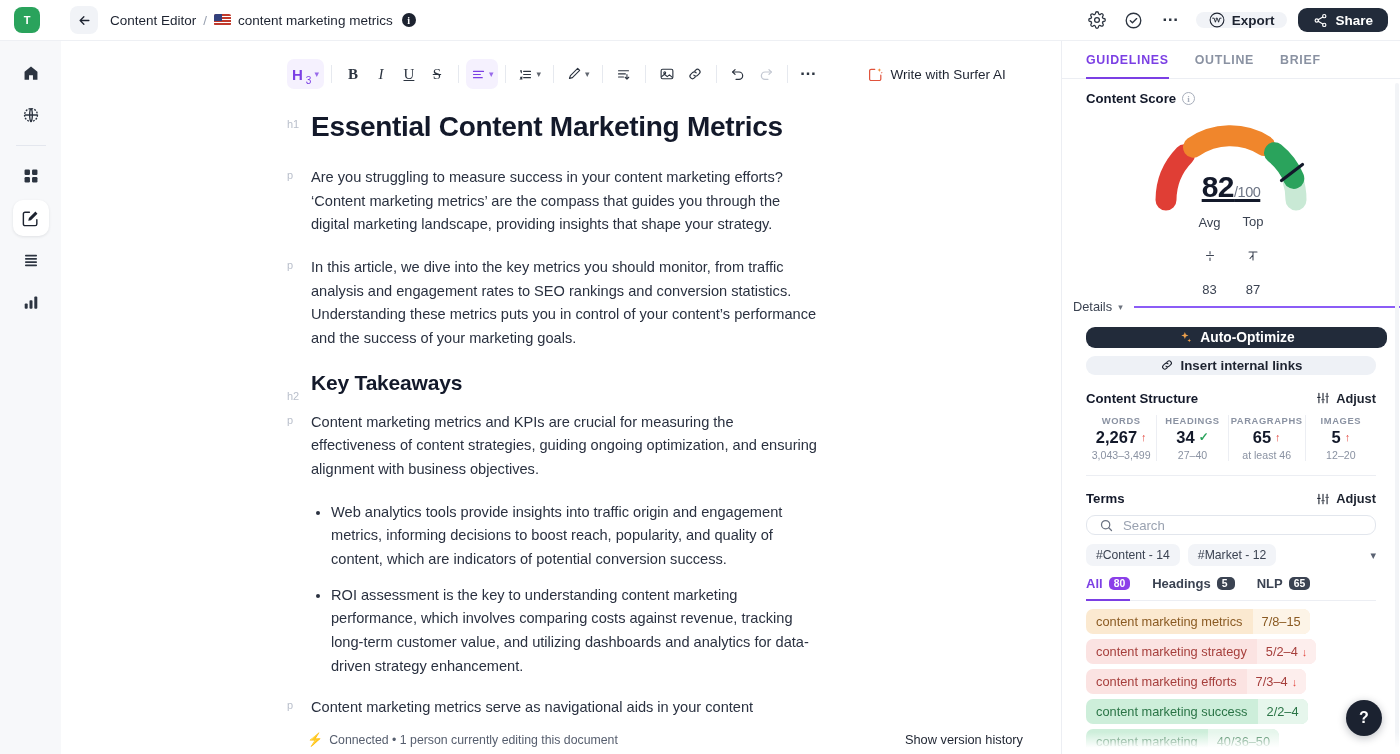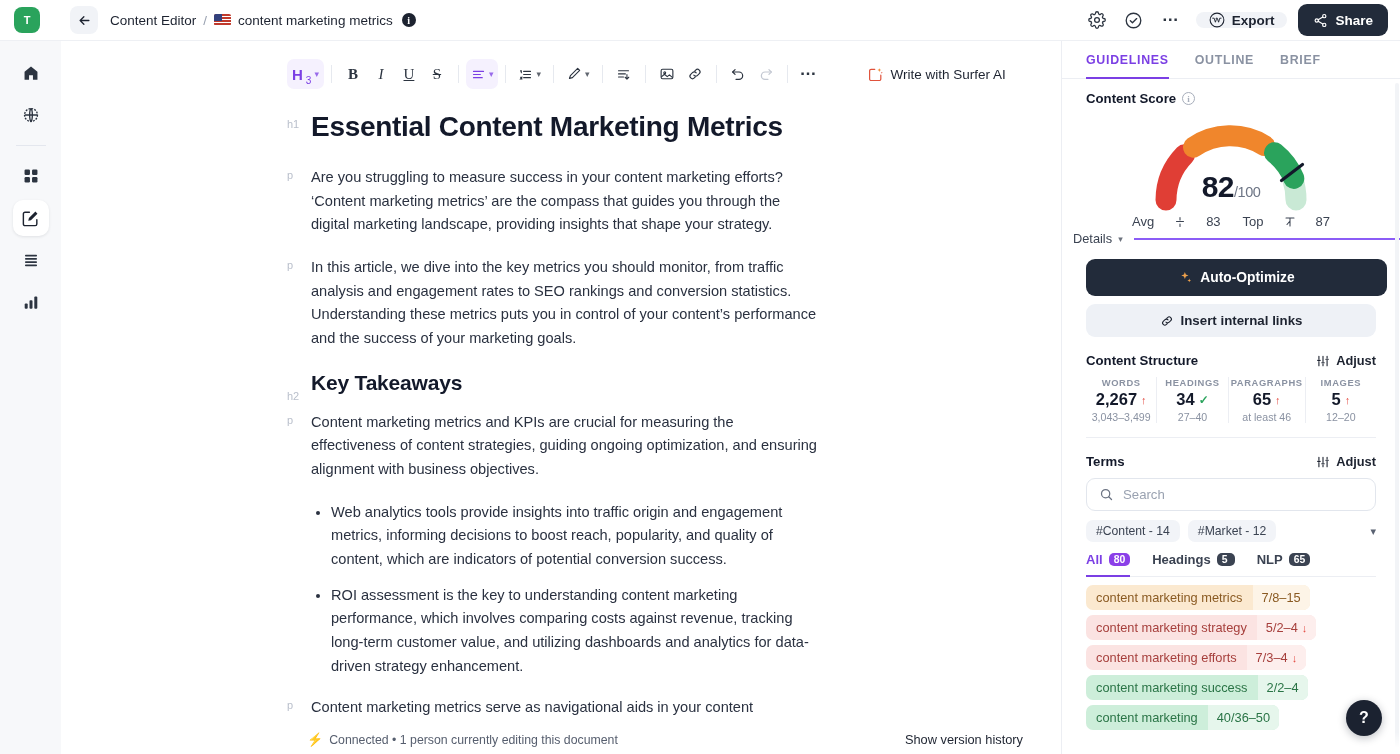--- a/index.html
+++ b/index.html
@@ -60,21 +60,21 @@
     cursor: pointer; color: #2c3440;
   }
   .export-btn {
     display: flex; align-items: center; gap: 7px;
     height: 16px; padding: 0 13px; border-radius: 9px;
     background: #f1f3f7; font-size: 13.5px; font-weight: 600; color: #1d2330;
     cursor: pointer; margin-left: 4px;
   }
   .share-btn {
     display: flex; align-items: center; gap: 7px;
-    height: 32px; padding: 0 15px; border-radius: 9px;
+    height: 24px; padding: 0 15px; border-radius: 9px;
     background: #222b3a; color: #fff; font-size: 13.5px; font-weight: 600;
     cursor: pointer; margin-left: 6px;
   }
 
   
   .body-row { flex: 1; display: flex; min-height: 0; background: #f7f8fa; }
 
   
   .rail {
     width: 61px; flex: 0 0 61px; background: #f7f8fa;
@@ -182,30 +182,30 @@
     width: 13px; height: 13px; border-radius: 50%; border: 1.2px solid #a7aebb;
     color: #a7aebb; font-size: 9px; display: flex; align-items: center; justify-content: center;
     font-family: "Liberation Serif", serif; cursor: pointer;
   }
 
   .gauge-wrap { display: flex; flex-direction: column; align-items: center; margin-top: 2px; }
   .gauge { position: relative; width: 190px; height: 104px; }
   .gauge svg { display: block; }
   .gauge-val {
     position: absolute; left: 0; right: 0; bottom: 8px; text-align: center;
-    font-size: 30px; font-weight: 600; color: #13192a; letter-spacing: -.5px;
+    font-size: 30px; font-weight: 600; color: #13192a; letter-spacing: -.5px; text-decoration: underline;
   }
   .gauge-val sub {
     font-size: 14.5px; font-weight: 400; color: #6d7585; vertical-align: baseline;
   }
   .gauge-meta {
     display: flex; gap: 22px; font-size: 13px; color: #3b4352;
     margin-top: 2px; align-items: center;
   }
-  .gauge-meta .m { display: flex; align-items: center; gap: 20px; }
+  .gauge-meta .m { display: flex; align-items: center; gap: 20px; flex-direction: column; }
 
   .details-row {
     display: flex; justify-content: flex-start; margin-top: 9px;
     border-top: 2px solid #8b5cf6; padding-top: 0; position: relative;
   }
   .details-btn {
     background: #fff; margin-top: -12px; padding: 3px 11px;
     font-size: 12.8px; color: #3b4352; display: flex; align-items: center; gap: 6px;
     cursor: pointer; border-radius: 7px;
   }

